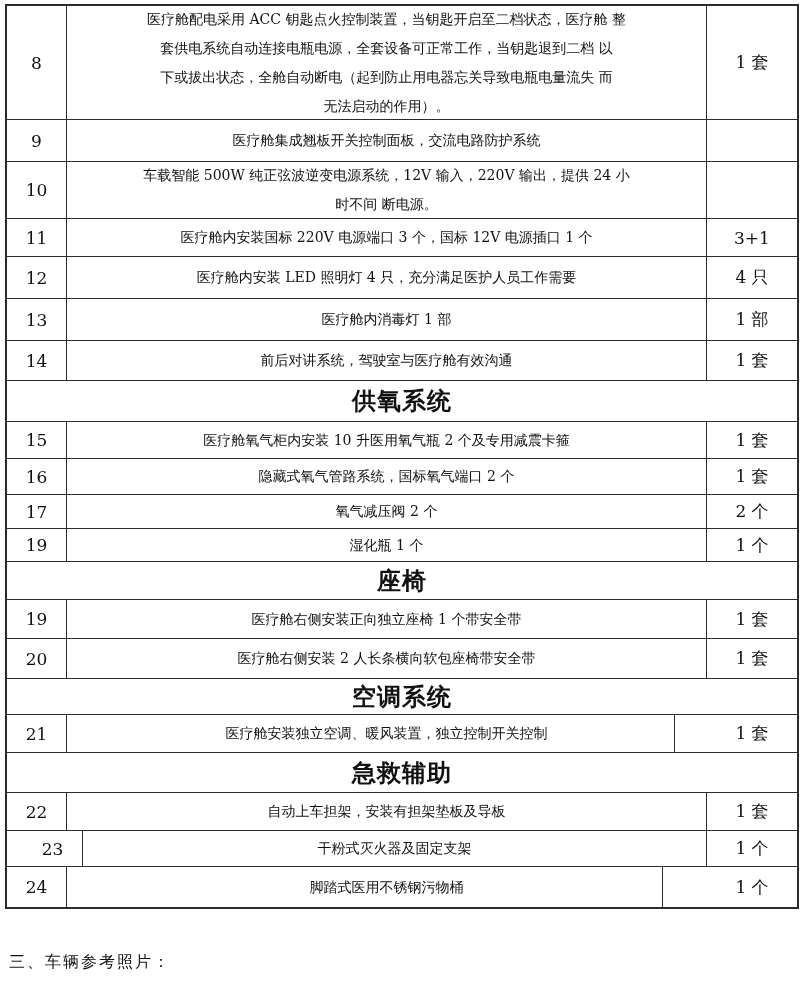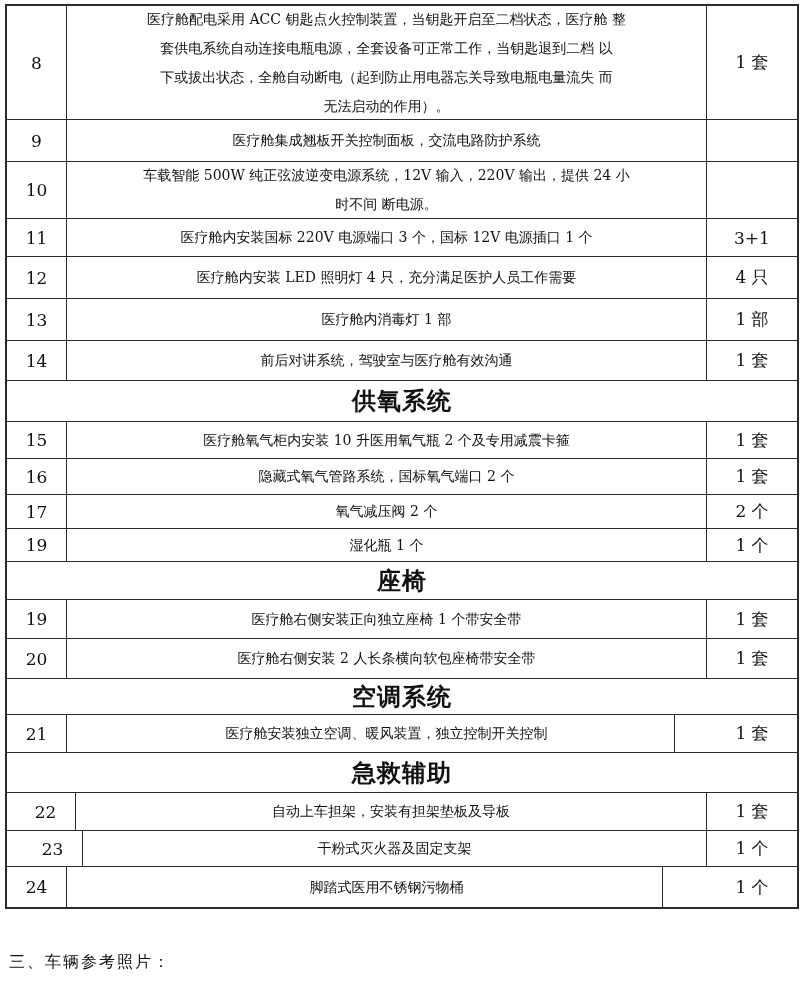--- a/index.html
+++ b/index.html
@@ -246,21 +246,21 @@
     </div>
     <div class="cell cell-qty">
       <span class="txt">1 套</span>
     </div>
   </div>
     <div class="trow" style="height: 40px;">
     <div class="cell cell-section">
       <span class="txt">急救辅助</span>
     </div>
   </div>
-    <div class="trow" style="height: 38px; padding-left: 9px;">
+    <div class="trow" style="height: 38px;">
     <div class="cell cell-no">
       <span class="txt">22</span>
     </div>
     <div class="cell cell-desc">
       <span class="txt">自动上车担架，安装有担架垫板及导板</span>
     </div>
     <div class="cell cell-qty">
       <span class="txt">1 套</span>
     </div>
   </div>

